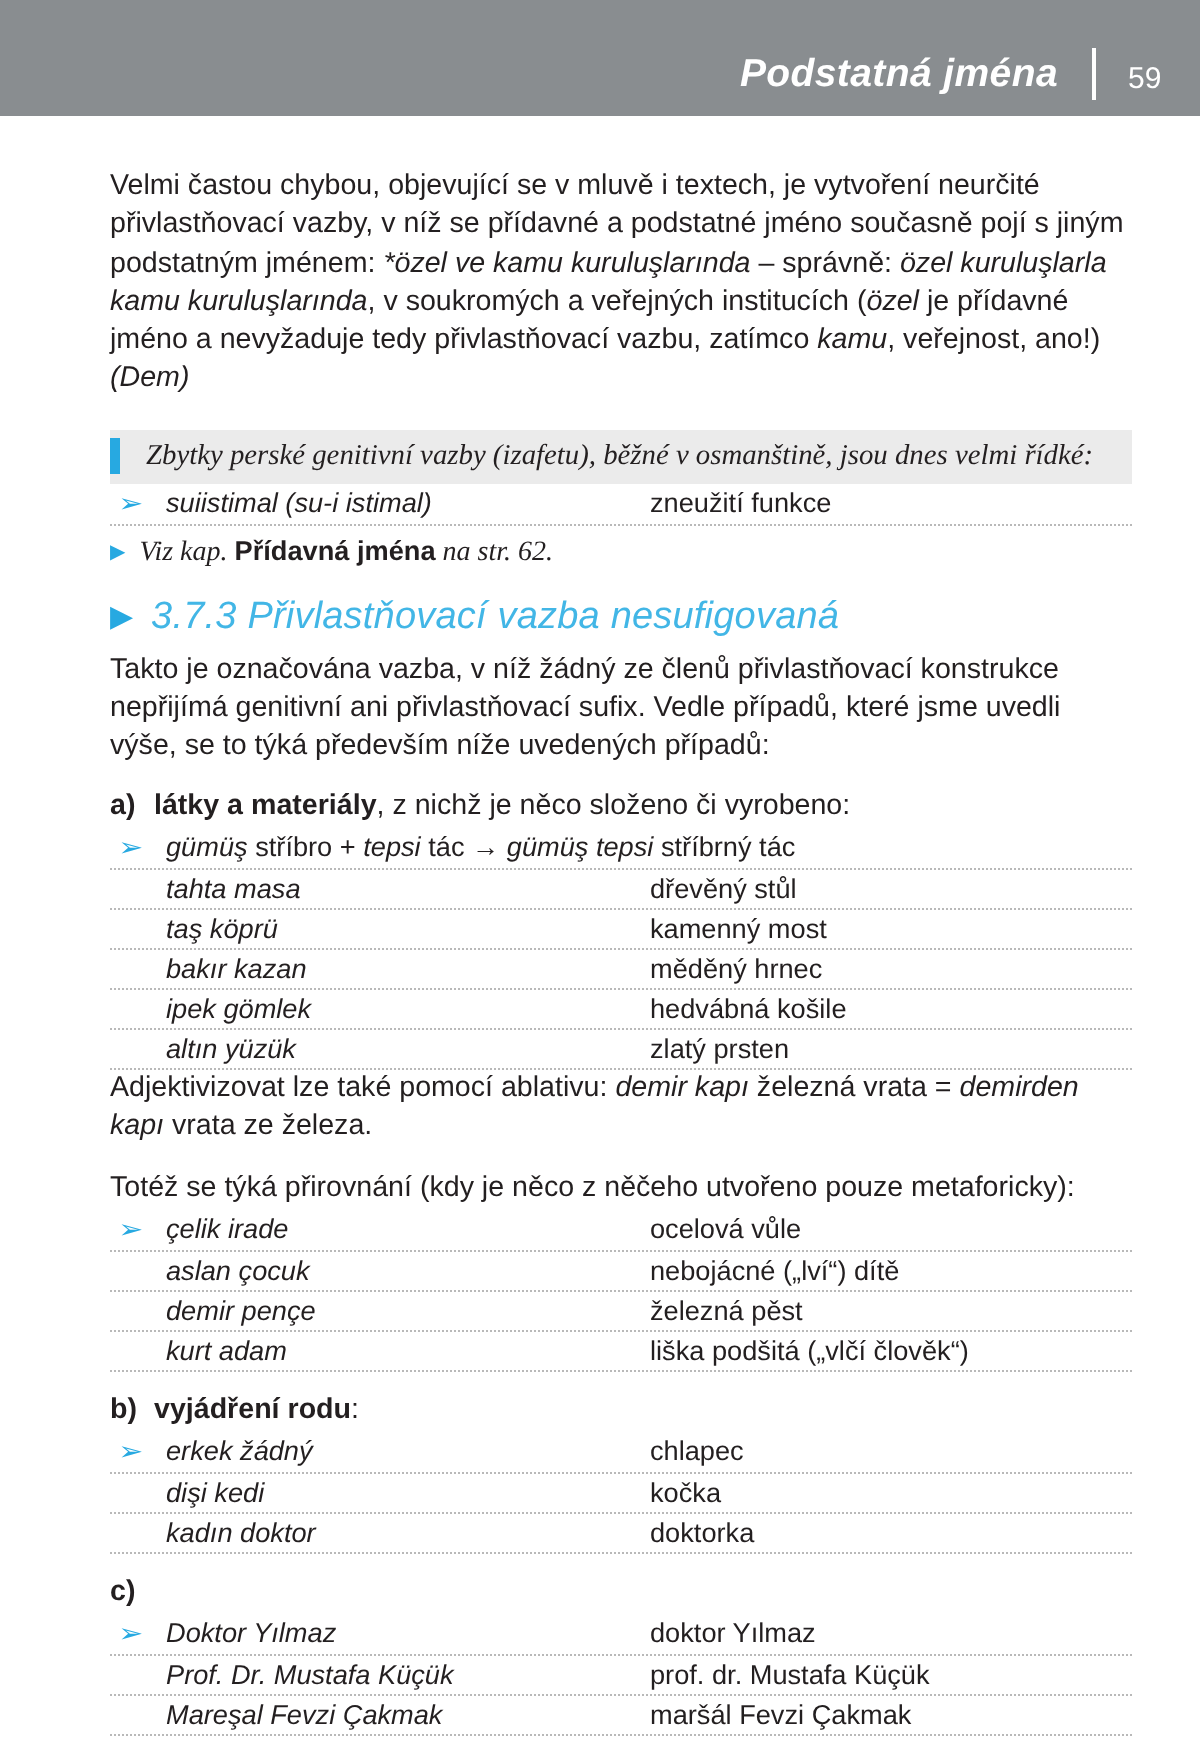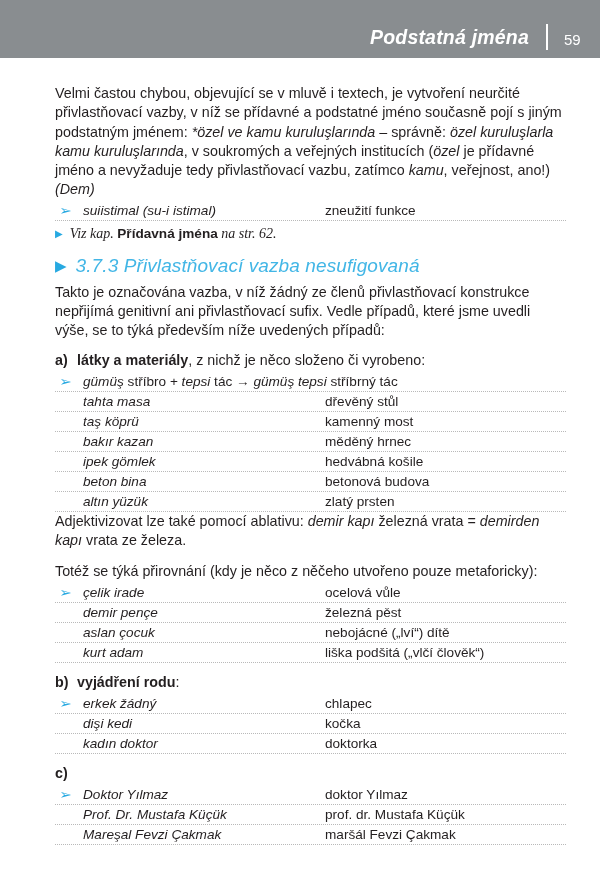--- a/index.html
+++ b/index.html
@@ -203,20 +203,24 @@
 <div class="page-header">
   <div class="header-title">Podstatná jména</div>
   <div class="header-rule"></div>
   <div class="header-pageno">59</div>
 </div>
 
 <div class="page-body">
 
   <p class="para"><span>Velmi častou chybou, objevující se v mluvě i textech, je vytvoření neurčité přivlastňovací vazby, v níž se přídavné a podstatné jméno současně pojí s jiným podstatným jménem: </span><span class="it">*özel ve kamu kuruluşlarında</span><span> – správně: </span><span class="it">özel kuruluşlarla kamu kuruluşlarında</span><span>, v soukromých a veřejných institucích (</span><span class="it">özel</span><span> je přídavné jméno a nevyžaduje tedy přivlastňovací vazbu, zatímco </span><span class="it">kamu</span><span>, veřejnost, ano!) </span><span class="it">(Dem)</span></p>
 
+  <div class="note-box">
+    <div class="note-bar"></div>
+    <div class="note-text">Zbytky perské genitivní vazby (izafetu), běžné v osmanštině, jsou dnes velmi řídké:</div>
+  </div>
 
   <div class="vocab">
     <div class="vocab-row">
       <div class="vocab-arrowcell"><span class="arrow-icon">➢</span></div>
       <div class="vocab-tr">suiistimal (su-i istimal)</div>
       <div class="vocab-cz">zneužití funkce</div>
     </div>
   </div>
 
   <div class="ref-line">
@@ -261,49 +265,44 @@
       <div class="vocab-tr">bakır kazan</div>
       <div class="vocab-cz">měděný hrnec</div>
     </div>
     <div class="vocab-row">
       <div class="vocab-arrowcell"></div>
       <div class="vocab-tr">ipek gömlek</div>
       <div class="vocab-cz">hedvábná košile</div>
     </div>
     <div class="vocab-row">
       <div class="vocab-arrowcell"></div>
-      <div class="vocab-tr">beton bina</div>
-      <div class="vocab-cz">betonová budova</div>
-    </div>
-    <div class="vocab-row">
-      <div class="vocab-arrowcell"></div>
       <div class="vocab-tr">altın yüzük</div>
       <div class="vocab-cz">zlatý prsten</div>
     </div>
   </div>
 
   <p class="para spaced-top"><span>Adjektivizovat lze také pomocí ablativu: </span><span class="it">demir kapı</span><span> železná vrata = </span><span class="it">demirden kapı</span><span> vrata ze železa.</span></p>
 
   <p class="para tight-top">Totéž se týká přirovnání (kdy je něco z něčeho utvořeno pouze metaforicky):</p>
 
   <div class="vocab">
     <div class="vocab-row">
       <div class="vocab-arrowcell"><span class="arrow-icon">➢</span></div>
       <div class="vocab-tr">çelik irade</div>
       <div class="vocab-cz">ocelová vůle</div>
     </div>
     <div class="vocab-row">
       <div class="vocab-arrowcell"></div>
+      <div class="vocab-tr">aslan çocuk</div>
+      <div class="vocab-cz">nebojácné („lví“) dítě</div>
+    </div>
+    <div class="vocab-row">
+      <div class="vocab-arrowcell"></div>
       <div class="vocab-tr">demir pençe</div>
       <div class="vocab-cz">železná pěst</div>
-    </div>
-    <div class="vocab-row">
-      <div class="vocab-arrowcell"></div>
-      <div class="vocab-tr">aslan çocuk</div>
-      <div class="vocab-cz">nebojácné („lví“) dítě</div>
     </div>
     <div class="vocab-row">
       <div class="vocab-arrowcell"></div>
       <div class="vocab-tr">kurt adam</div>
       <div class="vocab-cz">liška podšitá („vlčí člověk“)</div>
     </div>
   </div>
 
   <div class="letter-item">
     <span class="letter-label">b)</span>

